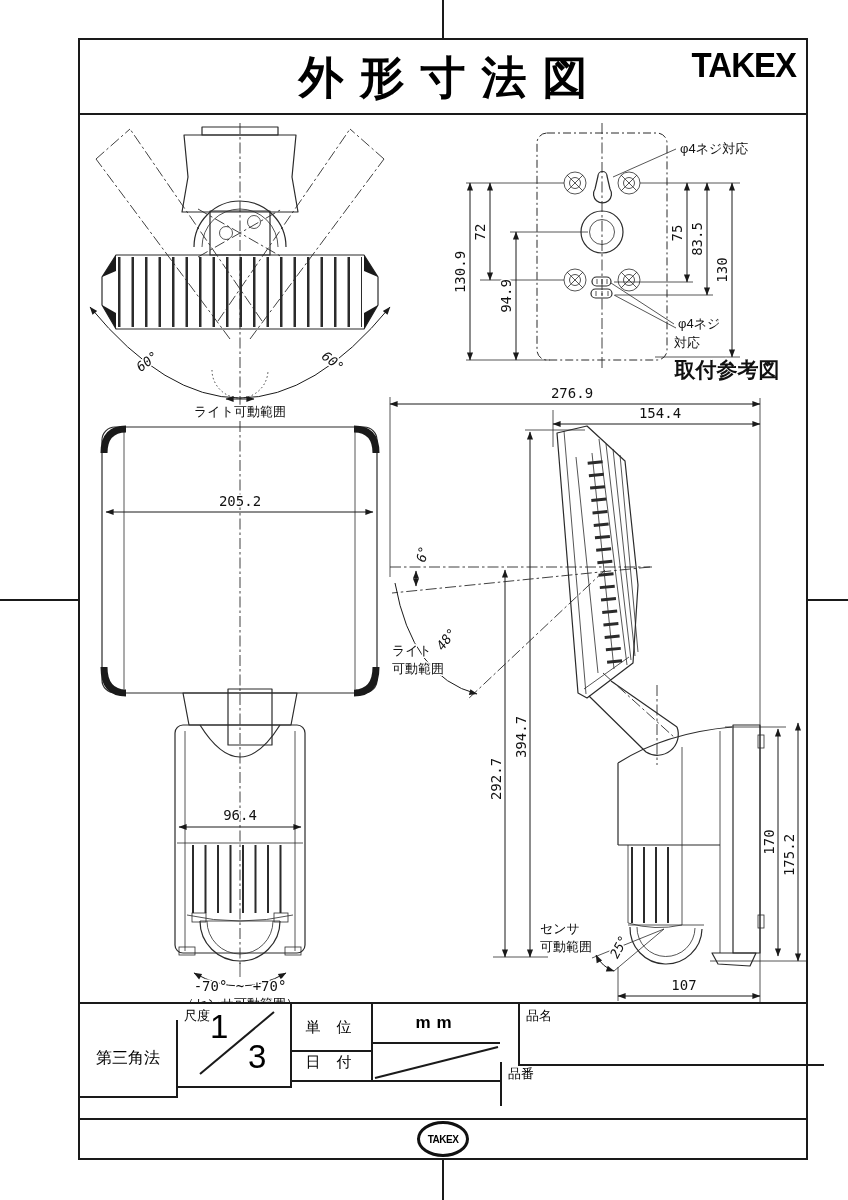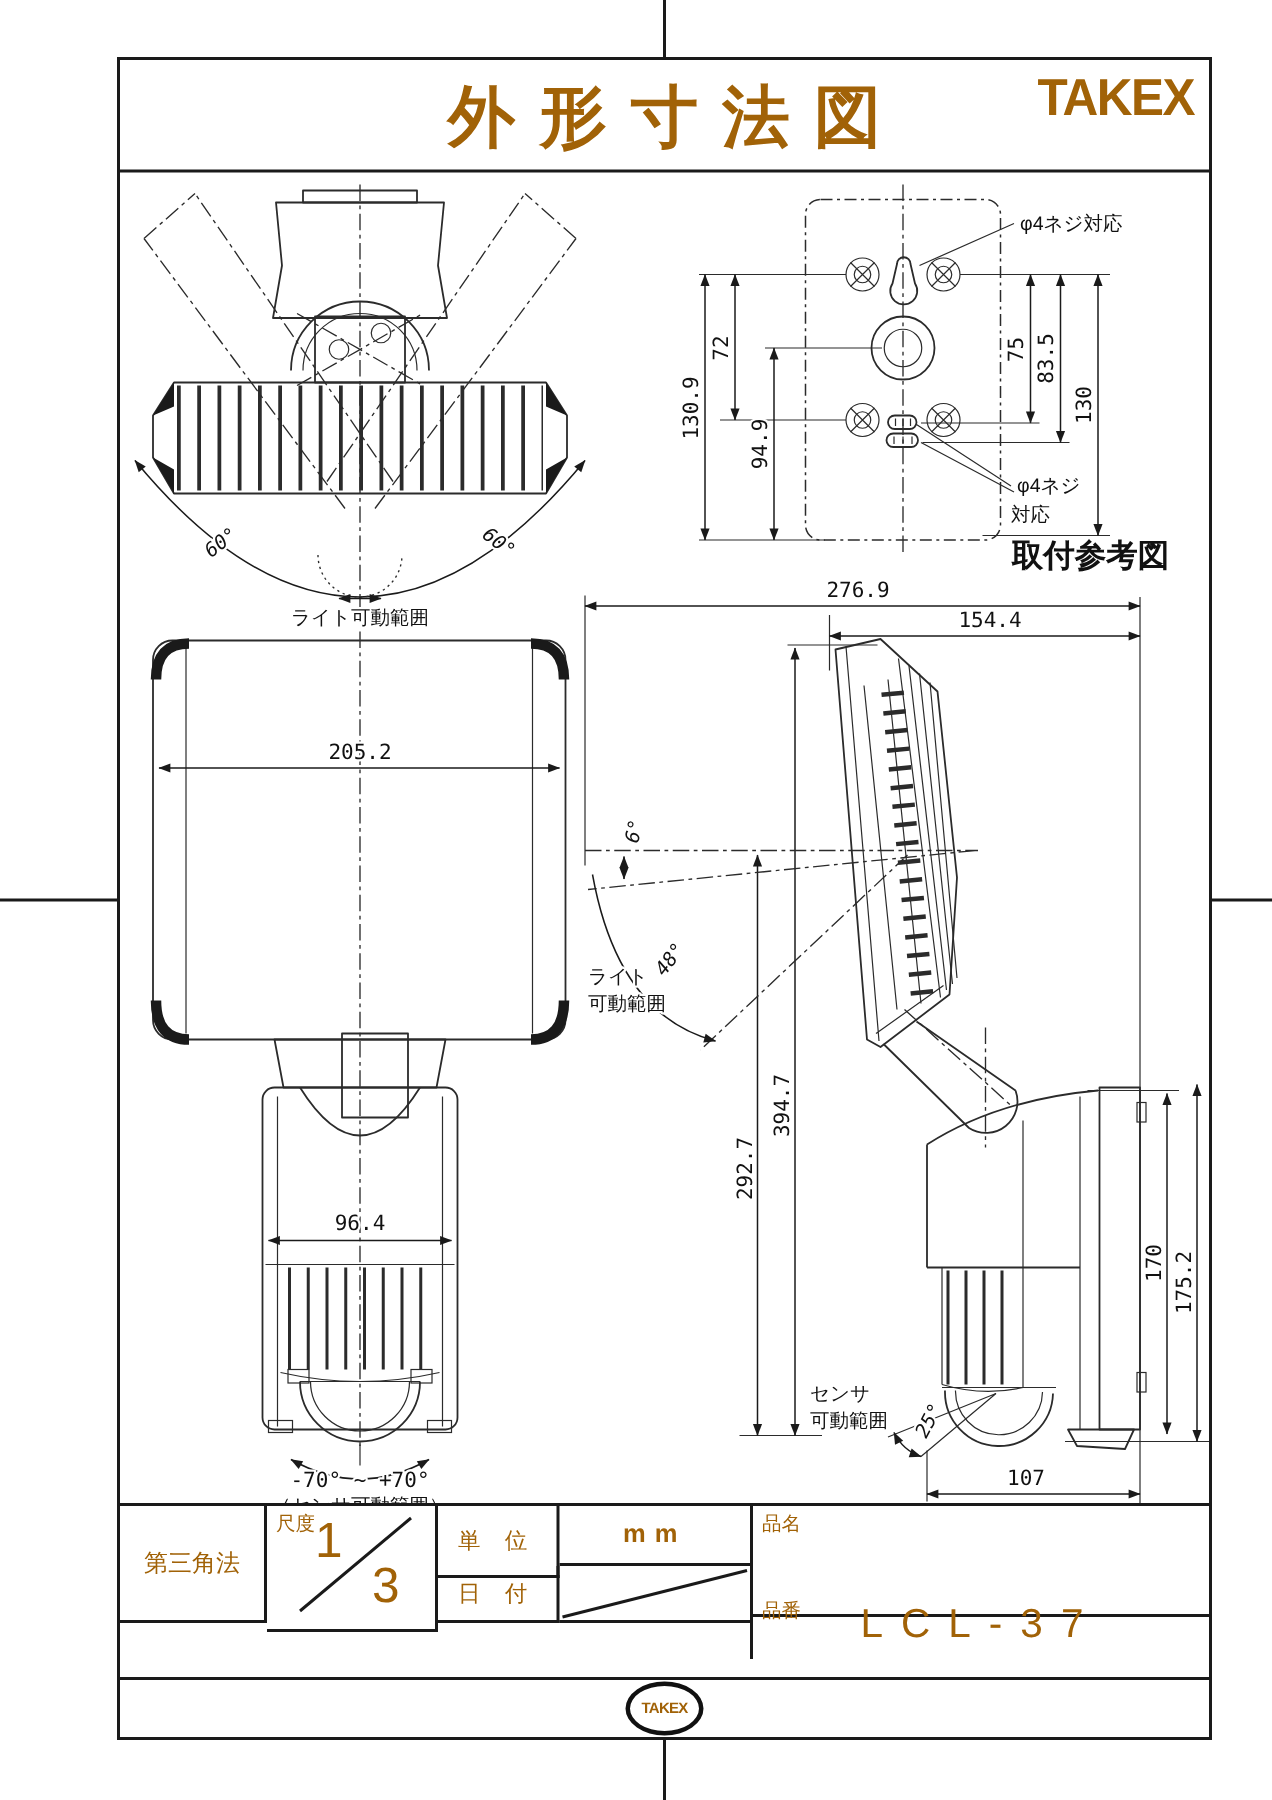--- a/index.html
+++ b/index.html
@@ -1,17 +1,17 @@
 <!DOCTYPE html>
 <html><head>
 <meta charset="utf-8">
 <style>
   html,body{margin:0;padding:0;background:#fff;}
   .page{position:relative;width:848px;height:1200px;background:#fff;
-        font-family:"Liberation Sans",sans-serif;color:#a16207;overflow:hidden;}
+        font-family:"Liberation Sans",sans-serif;color:#000000;overflow:hidden;}
   .regmark{position:absolute;background:#1a1a1a;}
   .frame{position:absolute;left:78px;top:38px;width:730px;height:1122px;
          border:2px solid #1a1a1a;box-sizing:border-box;}
   
   .hdr{position:absolute;left:0;top:0;width:726px;height:75px;
        border-bottom:2px solid #1a1a1a;box-sizing:border-box;}
   .doc-title{position:absolute;left:50%;top:8px;transform:translateX(-50%);
        font-size:45px;font-weight:600;letter-spacing:16px;padding-left:16px;white-space:nowrap;}
   .brand{position:absolute;right:10px;top:6px;font-size:33px;font-weight:900;
        letter-spacing:-1px;transform:scaleY(1.05);}
@@ -33,21 +33,21 @@
   .mid{text-anchor:middle;}
   
   .tblock{position:absolute;left:0;top:962px;width:726px;height:118px;
           border-top:2px solid #1a1a1a;border-bottom:2px solid #1a1a1a;box-sizing:border-box;}
   .cell{position:absolute;box-sizing:border-box;}
   .br{border-right:2px solid #1a1a1a;}
   .bb{border-bottom:2px solid #1a1a1a;}
   .bl{border-left:2px solid #1a1a1a;}
   .clabel{position:absolute;left:6px;top:3px;font-size:13px;}
   .center{display:flex;align-items:center;justify-content:center;}
-  .proj{font-size:16px;}
+  .proj{font-size:16px;margin-top:16px;}
   .unitlbl{font-size:15px;letter-spacing:6px;}
   .mm{font-size:17px;font-weight:700;letter-spacing:6px;}
   .scale-num{position:absolute;font-size:33px;font-weight:500;}
   .name-val{position:absolute;left:0;right:0;bottom:4px;text-align:center;
             font-size:24px;font-weight:600;}
   .part-val{position:absolute;left:0;right:0;bottom:8px;text-align:center;
             font-size:27px;font-weight:500;letter-spacing:12px;}
   
   .ftr{position:absolute;left:0;top:1080px;width:726px;height:38px;
        display:flex;align-items:center;justify-content:center;gap:11px;}
@@ -252,26 +252,25 @@
       </div>
       <div class="cell br bb center unitlbl" style="left:212px;top:40px;width:81px;height:38px;">
         <span>日 付</span>
       </div>
       <div class="cell bb" style="left:293px;top:40px;width:127px;height:38px;">
         <svg width="127" height="36" style="position:absolute;left:0;top:0;">
           <line x1="2" y1="34" x2="125" y2="3" stroke="#1a1a1a" stroke-width="2"></line>
         </svg>
       </div>
       <div class="cell" style="left:0;top:78px;width:420px;height:36px;"></div>
-      <div class="cell bl bb" style="left:420px;top:0;width:306px;height:74px;">
+      <div class="cell bl bb" style="left:438px;top:0;width:306px;height:62px;">
         <span class="clabel">品名</span>
       </div>
       <div class="cell bl" style="left:420px;top:58px;width:306px;height:44px;padding-left:44px;">
         <span class="clabel">品番</span>
-        <div class="part-val">LCL-37</div>
       </div>
     </div>
 
     <div class="ftr">
       <div class="oval">
         <span>TAKEX</span>
       </div>
     </div>
 
   </div>

